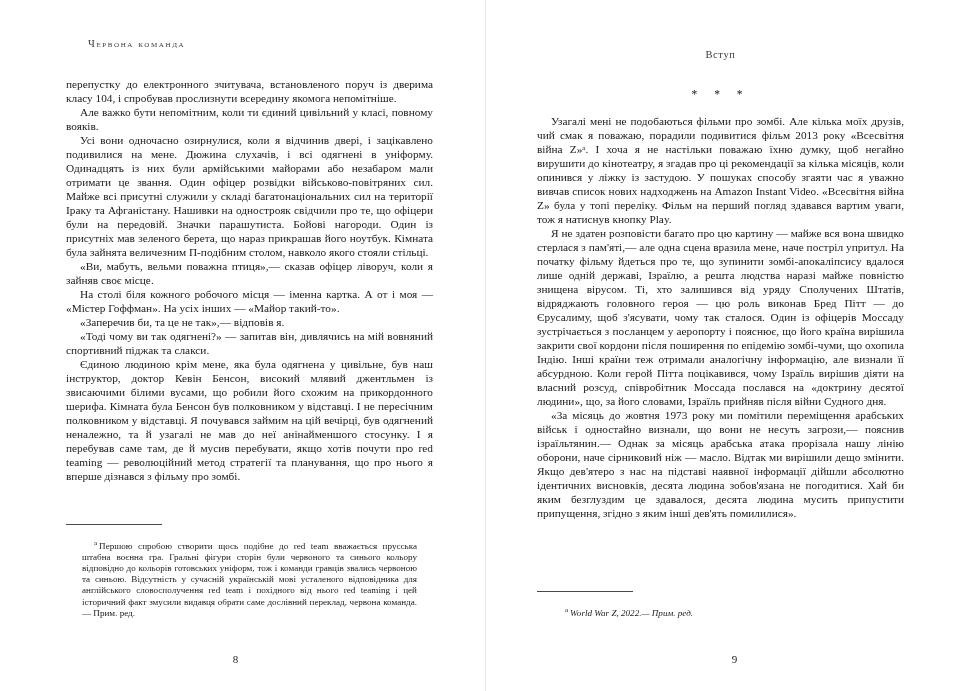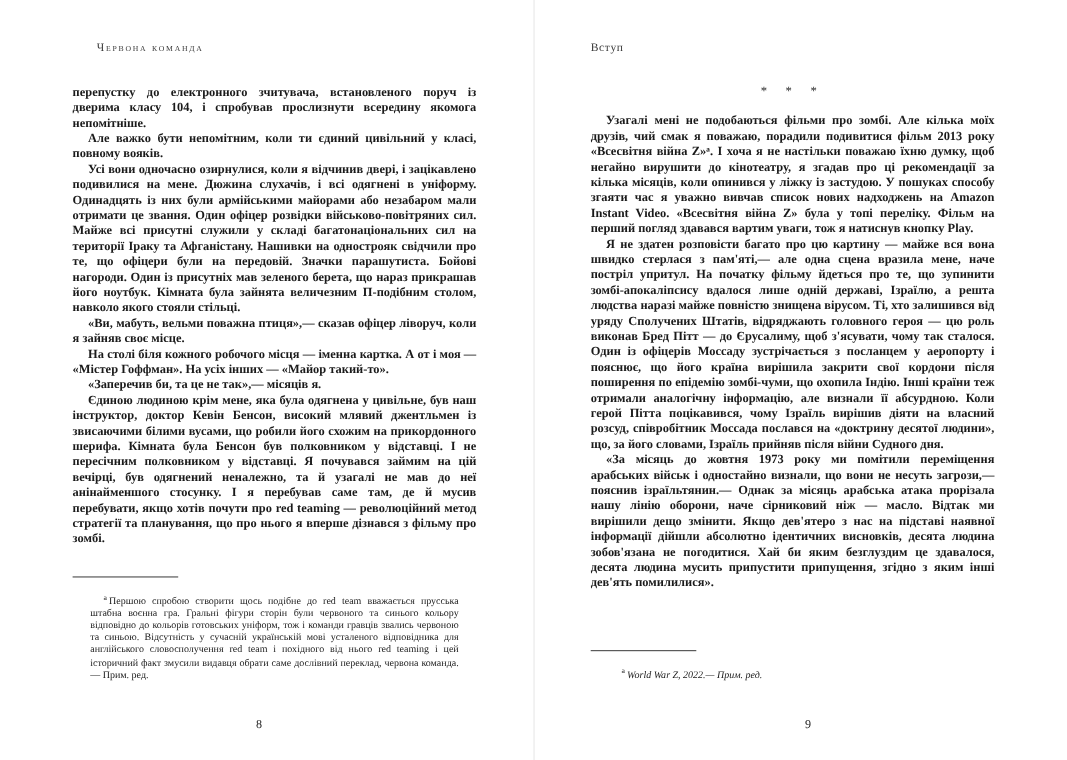--- a/index.html
+++ b/index.html
@@ -46,35 +46,36 @@
     letter-spacing: 1.6px;
     color: #3a3a3a;
     margin-bottom: 26px;
     height: 13px;
   }
   .runhead-left {
     text-align: left;
     padding-left: 22px;
   }
   .runhead-right {
+    text-align: center;
     font-variant: normal;
     letter-spacing: 0.6px;
     font-style: normal;
+    margin-top: 11px;
   }
   .body-col {
     font-size: 11.3px;
     line-height: 14.0px;
     text-align: justify;
     text-justify: inter-word;
     hyphens: manual;
   }
   .body-col p {
     margin: 0;
     text-indent: 14px;
-    font-weight: bold;
   }
   .body-col p.noindent {
     text-indent: 0;
   }
   .stars {
     text-align: center;
     font-size: 11.5px;
     letter-spacing: 7px;
     margin: 0 0 12px 0;
     height: 14px;
@@ -131,21 +132,22 @@
 <div class="spread">
 
   <div class="page page-left">
     <div class="runhead runhead-left">Червона команда</div>
     <div class="body-col">
       <p class="noindent">перепустку до електронного зчитувача, встановленого поруч із дверима класу 104, і спробував прослизнути всередину якомога непомітніше.</p>
       <p>Але важко бути непомітним, коли ти єдиний цивільний у класі, повному вояків.</p>
       <p>Усі вони одночасно озирнулися, коли я відчинив двері, і зацікавлено подивилися на мене. Дюжина слухачів, і всі одягнені в уніформу. Одинадцять із них були армійськими майорами або незабаром мали отримати це звання. Один офіцер розвідки військово-повітряних сил. Майже всі присутні служили у складі багатонаціональних сил на території Іраку та Афганістану. Нашивки на однострояк свідчили про те, що офіцери були на передовій. Значки парашутиста. Бойові нагороди. Один із присутніх мав зеленого берета, що нараз прикрашав його ноутбук. Кімната була зайнята величезним П-подібним столом, навколо якого стояли стільці.</p>
       <p>«Ви, мабуть, вельми поважна птиця»,— сказав офіцер ліворуч, коли я зайняв своє місце.</p>
       <p>На столі біля кожного робочого місця — іменна картка. А от і моя — «Містер Гоффман». На усіх інших — «Майор такий-то».</p>
-      <p>«Заперечив би, та це не так»,— місяців я.</p>
+      <p>«Заперечив би, та це не так»,— відповів я.</p>
+      <p>«Тоді чому ви так одягнені?» — запитав він, дивлячись на мій вовняний спортивний піджак та слакси.</p>
       <p>Єдиною людиною крім мене, яка була одягнена у цивільне, був наш інструктор, доктор Кевін Бенсон, високий млявий джентльмен із звисаючими білими вусами, що робили його схожим на прикордонного шерифа. Кімната була Бенсон був полковником у відставці. І не пересічним полковником у відставці. Я почувався займим на цій вечірці, був одягнений неналежно, та й узагалі не мав до неї анінайменшого стосунку. І я перебував саме там, де й мусив перебувати, якщо хотів почути про red teaming — революційний метод стратегії та планування, що про нього я вперше дізнався з фільму про зомбі.</p>
     </div>
     <div class="footnote-block-left">
       <div class="footnote-rule"></div>
       <div class="footnote">
         <p><span class="fn-marker">a</span><span>Першою спробою створити щось подібне до red team вважається прусська штабна воєнна гра. Гральні фігури сторін були червоного та синього кольору відповідно до кольорів готовських уніформ, тож і команди гравців звались червоною та синьою. Відсутність у сучасній українській мові усталеного відповідника для англійського словосполучення red team і похідного від нього red teaming і цей історичний факт змусили видавця обрати саме дослівний переклад, червона команда.— Прим. ред.</span></p>
       </div>
     </div>
     <div class="folio"><span class="folio-inner-left">8</span></div>
   </div>

